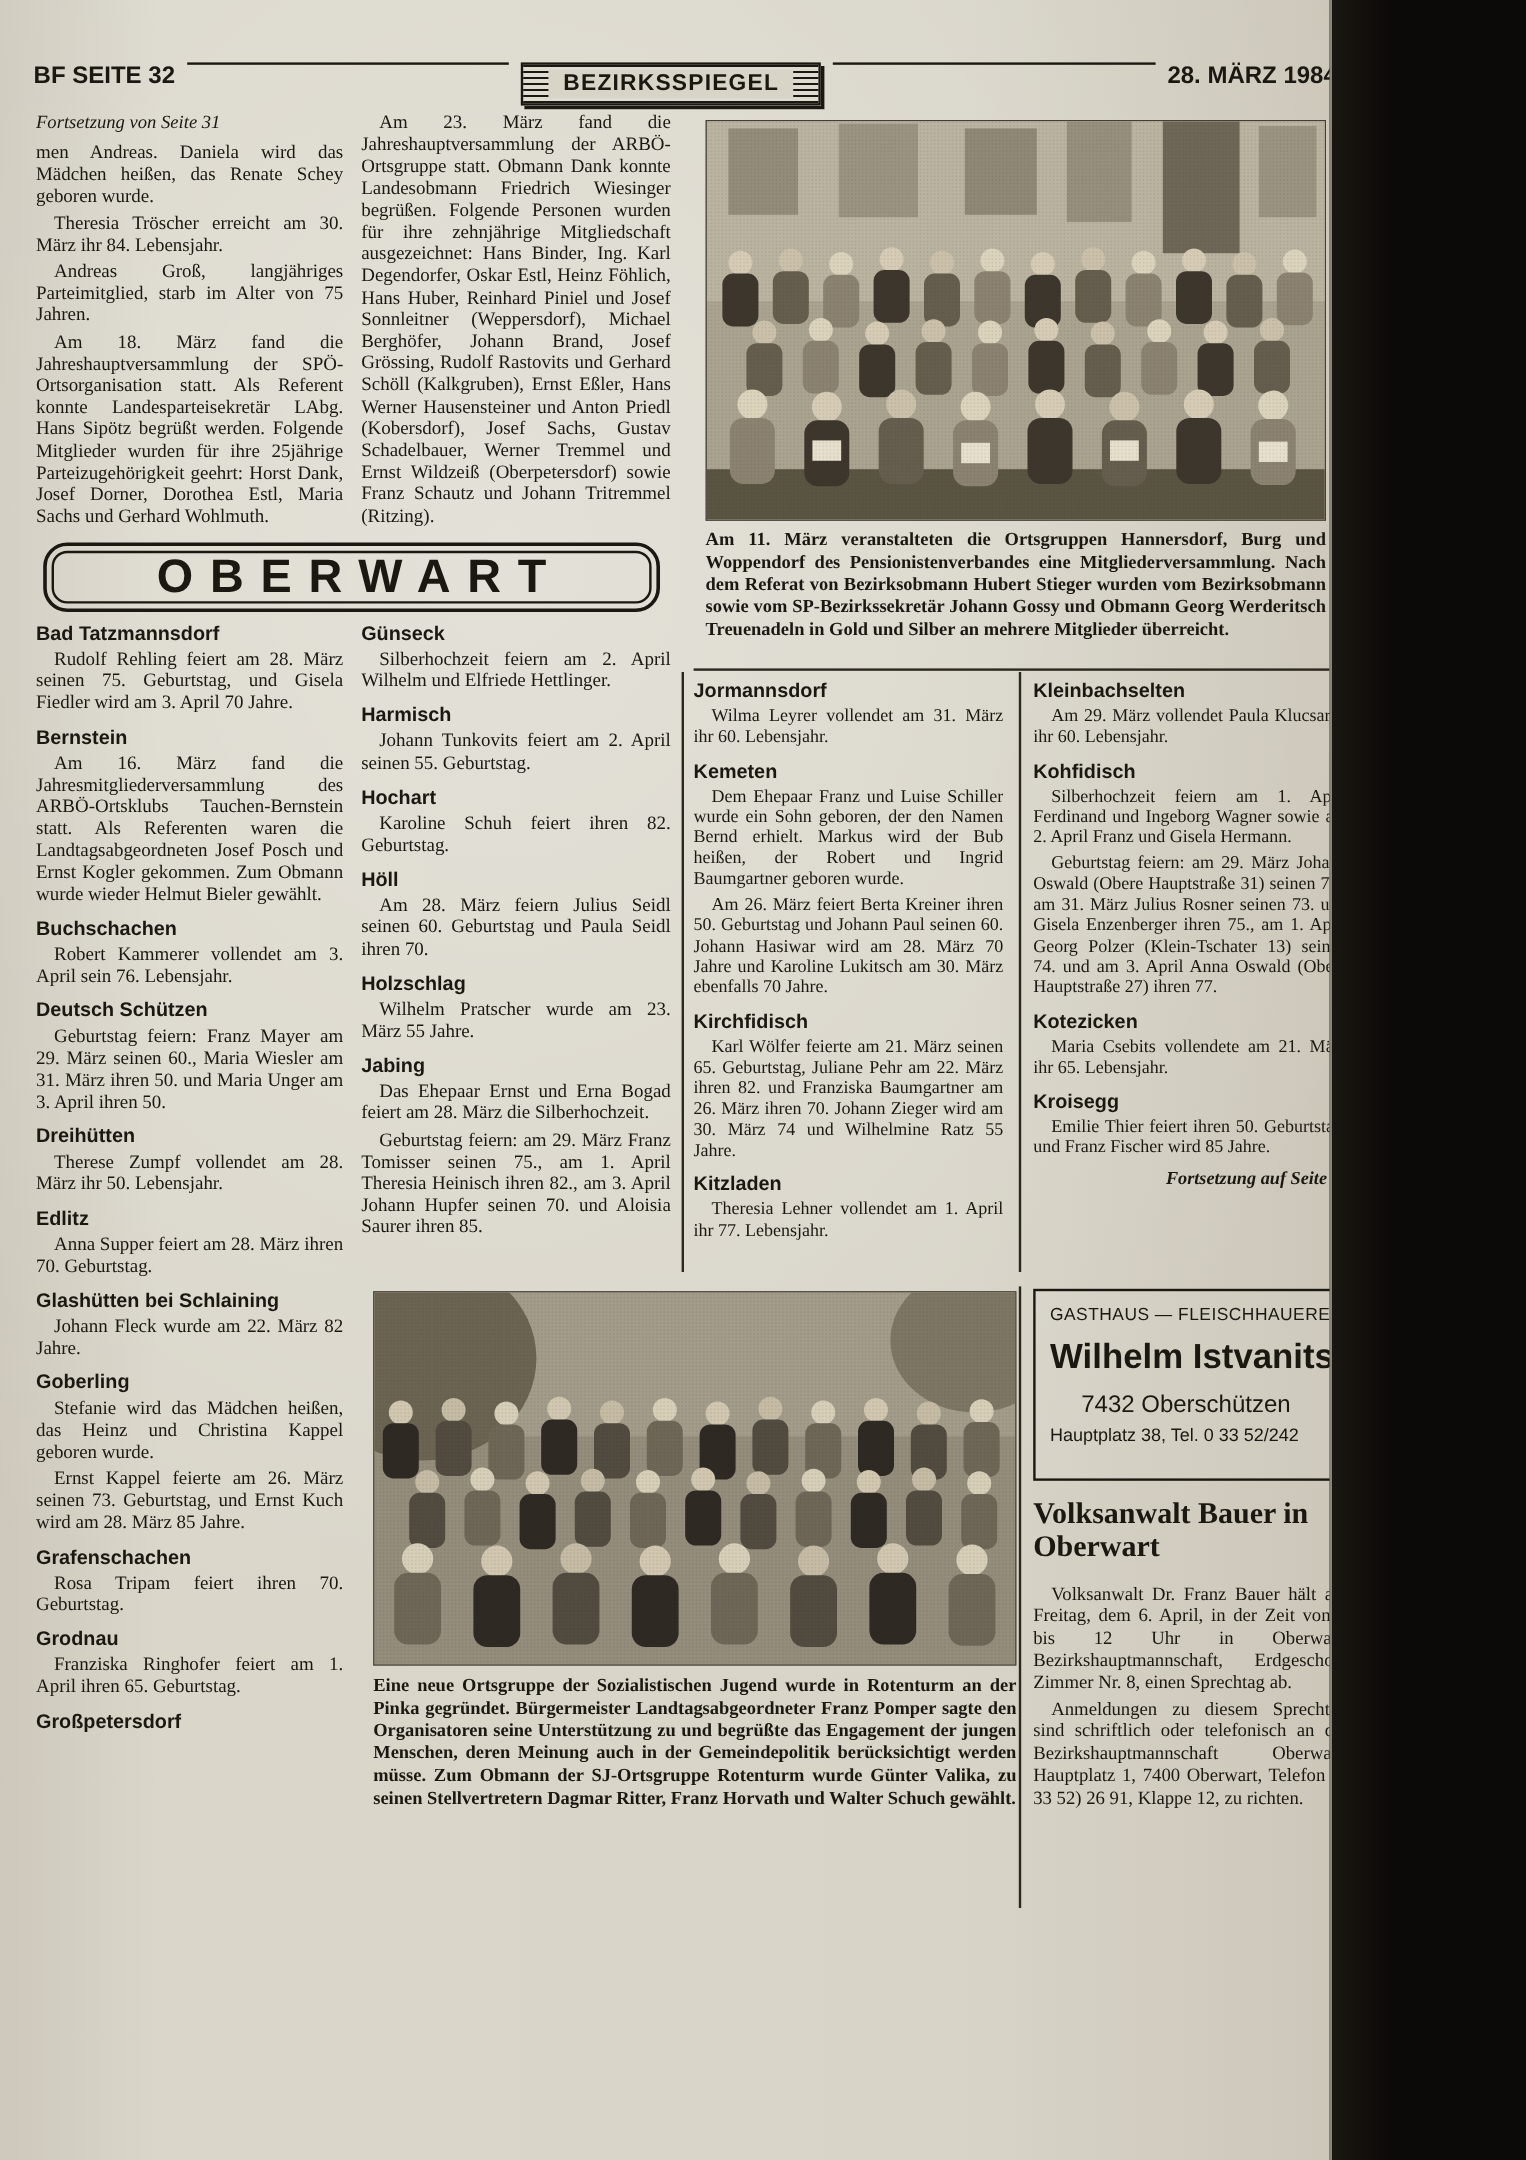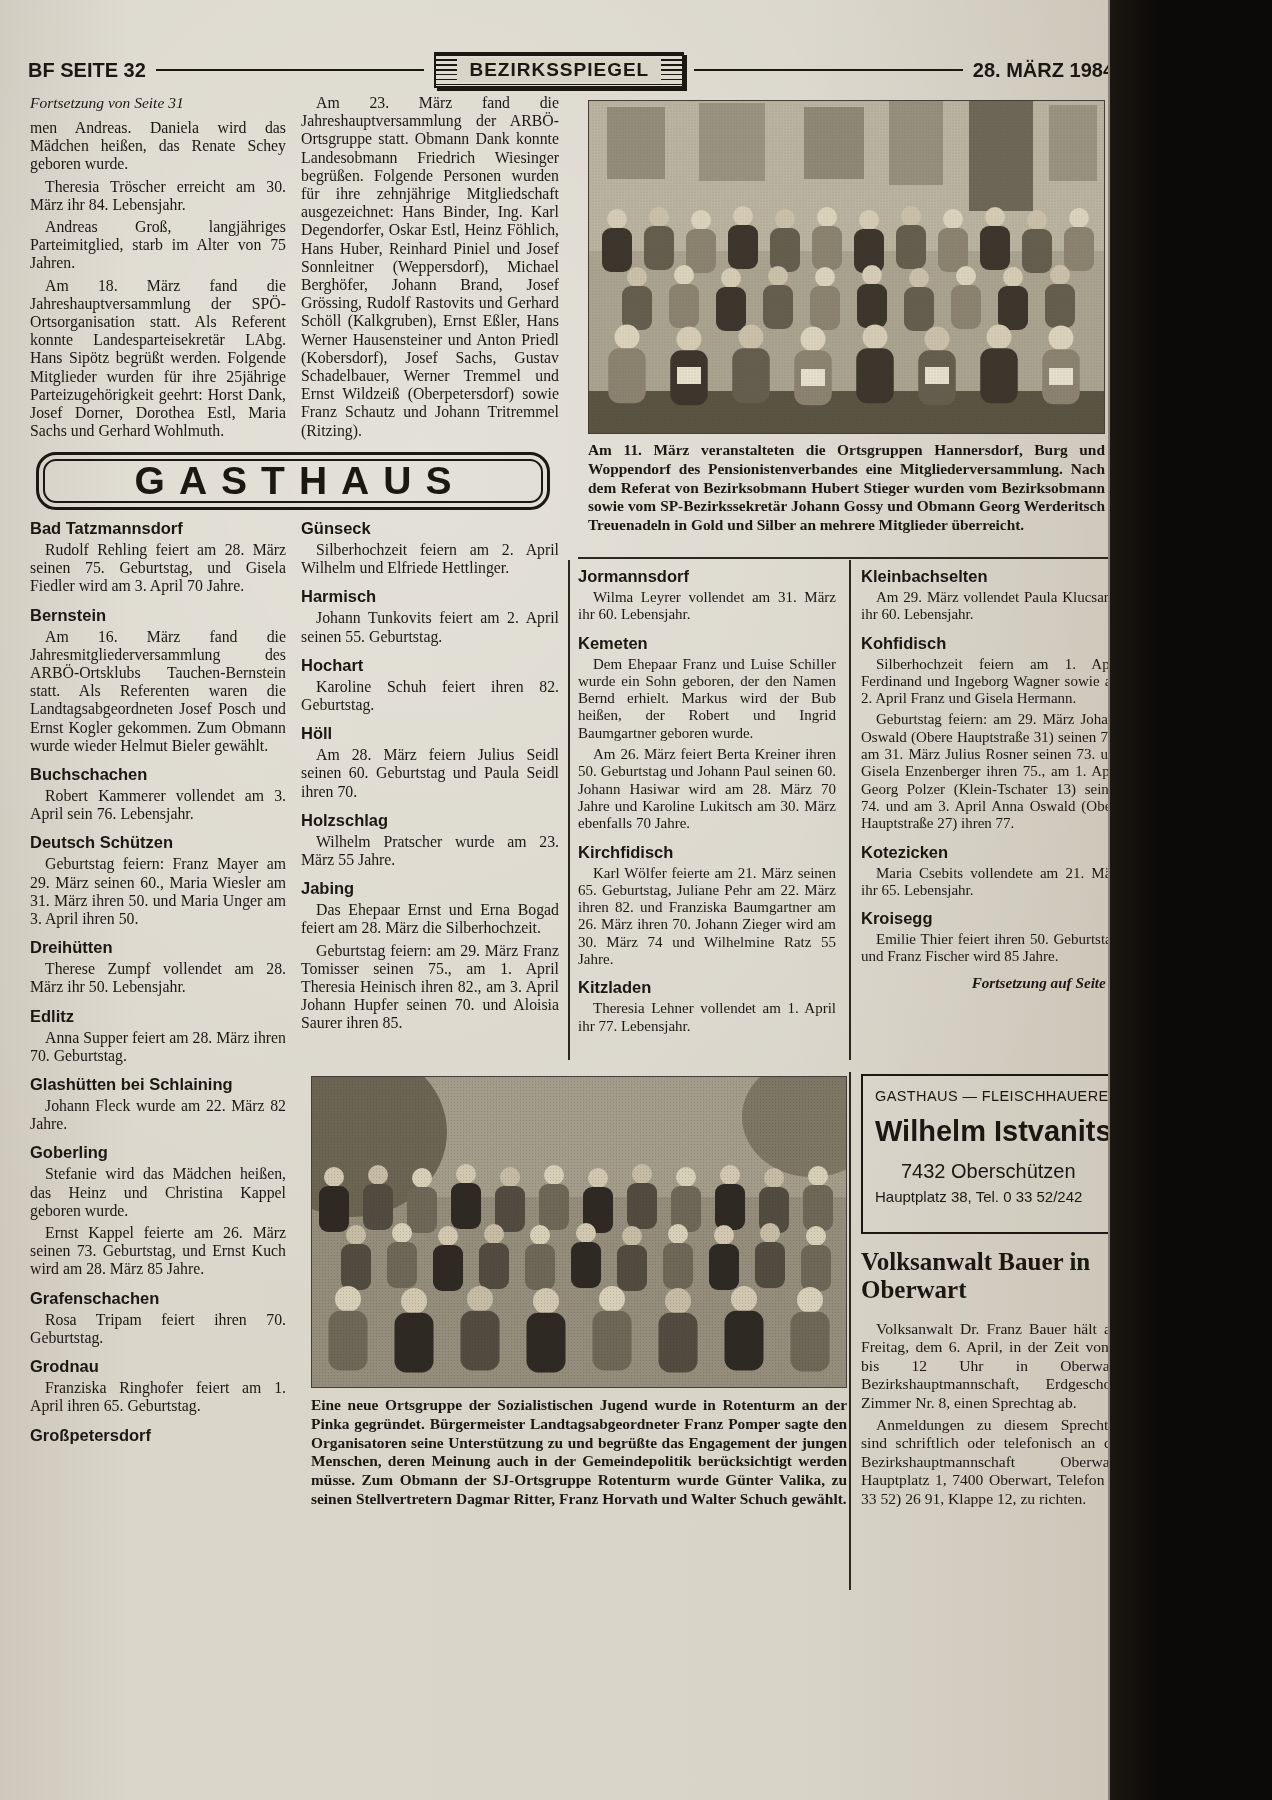--- a/index.html
+++ b/index.html
@@ -11,21 +11,21 @@
   }
   .page{
     position:absolute;left:0;top:0;width:1110px;height:1800px;overflow:hidden;
     background:
       radial-gradient(120% 90% at 38% 25%, rgba(255,255,255,.28), rgba(255,255,255,0) 60%),
       linear-gradient(90deg,#cdc8bb,#dad6ca 12%,#d8d4c8 72%,#ccc7b9);
     border-right:2px solid #8a8478;
     box-sizing:border-box;
   }
   
-  .hd{position:absolute;left:28px;top:52px;width:1086px;display:flex;align-items:center;gap:10px;}
+  .hd{position:absolute;left:28px;top:52px;width:1086px;display:flex;gap:10px;}
   .hd-left,.hd-right{font-family:"Liberation Sans","DejaVu Sans",sans-serif;font-weight:700;font-size:20px;white-space:nowrap;}
   .hd-rule{flex:1;height:0;border-top:2.5px solid #1b1812;}
   .masthead{
     display:flex;align-items:center;justify-content:center;
     border:2px solid #1b1812;box-shadow:3px 3px 0 #1b1812;
     padding:4px 21px;
     background:repeating-linear-gradient(180deg,#1b1812 0 1.5px,rgba(0,0,0,0) 1.5px 5px);
   }
   .masthead-text{
     font-family:"Liberation Sans","DejaVu Sans",sans-serif;font-weight:700;font-size:19px;letter-spacing:1px;
@@ -176,21 +176,21 @@
         <rect x="336" y="266" width="24" height="17" fill="#e6dfcc"></rect>
         <rect x="460" y="267" width="24" height="17" fill="#e6dfcc"></rect>
       <rect width="515" height="332" fill="url(#grainT)"></rect>
     </svg>
   </figure>
   <div class="caption cap-top">Am 11. März veranstalteten die Ortsgruppen Hannersdorf, Burg und Woppendorf des Pensionistenverbandes eine Mitgliederversammlung. Nach dem Referat von Bezirksobmann Hubert Stieger wurden vom Bezirksobmann sowie vom SP-Bezirkssekretär Johann Gossy und Obmann Georg Werderitsch Treuenadeln in Gold und Silber an mehrere Mitglieder überreicht.</div>
   <div class="hr-caption"></div>
 
   <div class="banner">
     <div class="banner-inner">
-      <span class="banner-text">GASTHAUS</span>
+      <span class="banner-text">OBERWART</span>
     </div>
   </div>
 
   <div class="news" id="newsA">
     <div>
 
         <section class="sec">
           <h3 class="sec-head">Bad Tatzmannsdorf</h3>
           <div class="sec-body">
             <p class="para">Rudolf Rehling feiert am 28. März seinen 75. Geburtstag, und Gisela Fiedler wird am 3. April 70 Jahre.</p>

